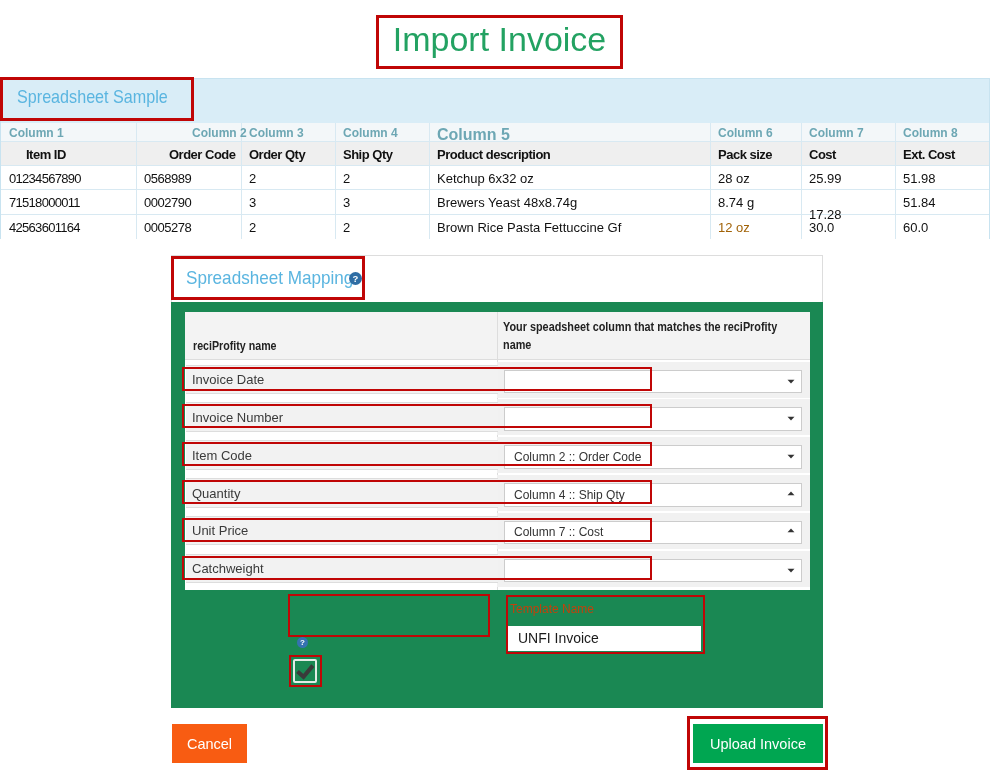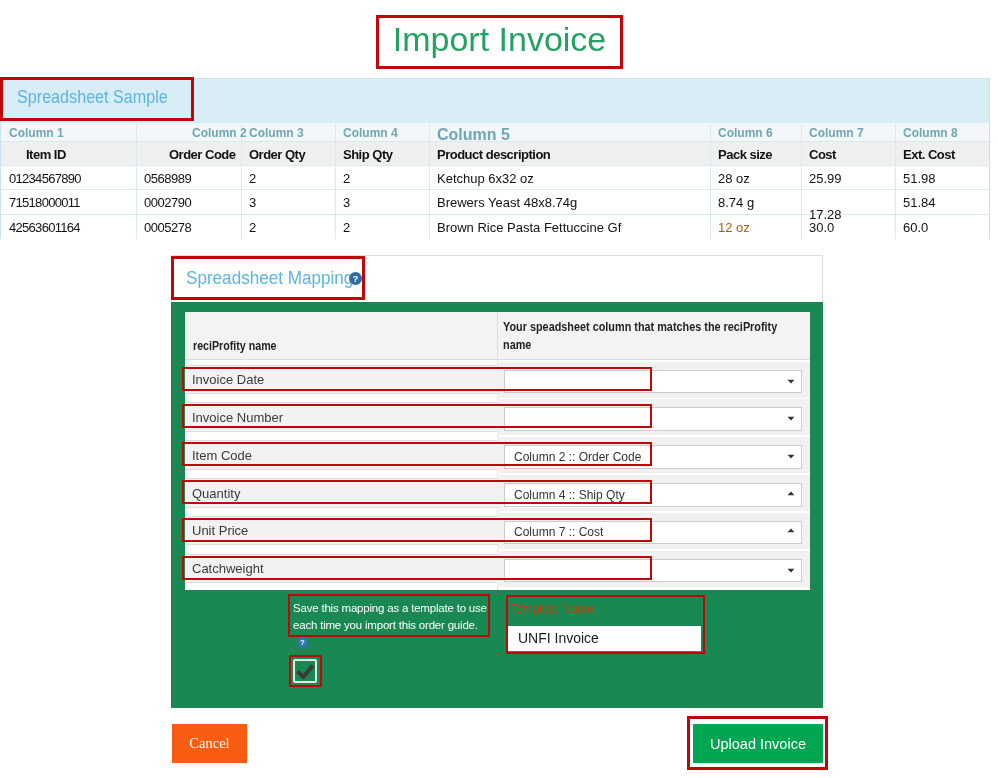--- a/index.html
+++ b/index.html
@@ -151,36 +151,35 @@
 <div class="redbox2" style="left:181.5px;top:517.9px;width:470px;height:24px;"></div>
 <div class="abs" style="left:497px;top:550.75px;width:313px;height:36px;background:#f1f1f1;"></div>
 <div class="abs" style="left:186px;top:553.75px;width:312px;height:29.5px;background:#f2f2f2;border-top:1px solid #ddd;border-bottom:1px solid #ddd;box-sizing:border-box;"></div>
 <div class="abs" style="left:504px;top:558.75px;width:298px;height:23.5px;background:#fff;border:1px solid #ccc;box-sizing:border-box;"></div>
 <svg class="abs" style="left:787px;top:567.75px;" width="8" height="5">
       <path d="M0.5 0.8 L7.5 0.8 L4 4.5 Z" fill="#333"></path>
     </svg>
 <div class="abs" style="left:192px;top:561.25px;font-size:13px;color:#3a3a3a;">Catchweight</div>
 <div class="redbox2" style="left:181.5px;top:555.75px;width:470px;height:24px;"></div>
 
-  <div class="abs" style="left:293px;top:600px;font-size:11.5px;letter-spacing:-0.2px;line-height:17px;color:#fff;white-space:nowrap;">Save this mapping as a template to use<br>each time you import this order guide.</div>
   <div class="redbox2" style="left:288px;top:594px;width:202px;height:43px;"></div>
   <svg class="abs" style="left:297px;top:636.5px;" width="11" height="11" viewBox="0 0 11 11">
       <circle cx="5.5" cy="5.5" r="5.5" fill="#3572b0"></circle>
       <text x="5.5" y="8.4" font-size="8" font-weight="bold" fill="#fff" text-anchor="middle" font-family="Liberation Sans,sans-serif">?</text>
     </svg>
 
   <div class="redbox2" style="left:288.5px;top:654.5px;width:33px;height:32.5px;"></div>
   <div class="abs" style="left:292.5px;top:658.5px;width:24px;height:24px;border:2px solid #e3ece6;border-radius:2px;box-sizing:border-box;">
     <svg width="24" height="24" viewBox="0 0 24 24" style="position:absolute;left:-2px;top:-2px;">
         <path d="M4.5 12.5 L10.5 17.8 L19.8 6.6" stroke="#3a3a3a" stroke-width="4" fill="none"></path>
       </svg>
   </div>
 
   <div class="redbox2" style="left:506px;top:595px;width:199px;height:59px;"></div>
   <div class="abs" style="left:510px;top:602px;font-size:12px;color:#c2410c;">Template Name</div>
   <div class="abs" style="left:508px;top:626px;width:193px;height:25px;background:#fff;"></div>
   <div class="abs" style="left:518px;top:630px;font-size:14px;color:#1a1a1a;">UNFI Invoice</div>
 
-  <div class="abs" style="left:172px;top:724px;width:75px;height:39px;background:#f85c12;color:#fff;font-size:14.5px;display:flex;align-items:center;justify-content:center;font-family:Liberation Serif, serif;">Cancel</div>
+  <div class="abs" style="left:172px;top:724px;width:75px;height:39px;background:#f85c12;color:#fff;font-size:14.5px;display:flex;align-items:center;justify-content:center;">Cancel</div>
   <div class="redbox" style="left:687px;top:716px;width:141px;height:54px;"></div>
   <div class="abs" style="left:693px;top:724px;width:130px;height:39px;background:#00a651;color:#fff;font-size:14.5px;display:flex;align-items:center;justify-content:center;">Upload Invoice</div>
 
 </div>
 
 </body></html>

